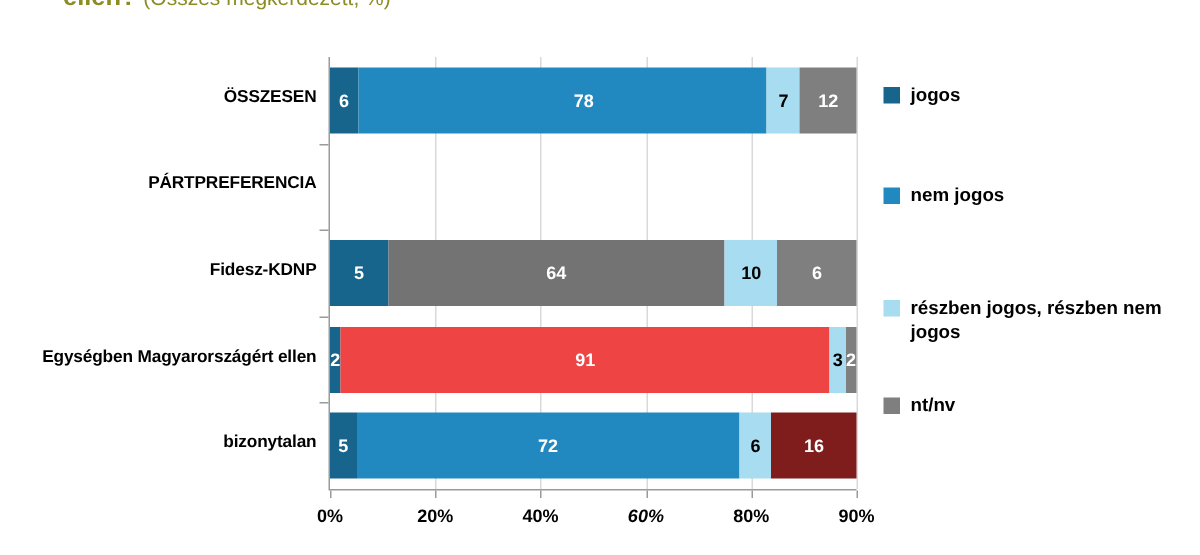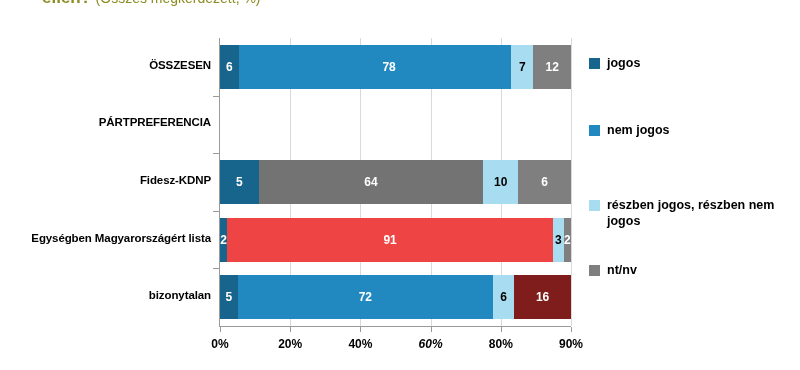--- a/index.html
+++ b/index.html
@@ -224,21 +224,21 @@
         </div>
         <div class="seg" style="width: 10%; background: rgb(168, 220, 240);">
           <span class="seg-label" style="color: rgb(0, 0, 0);">10</span>
         </div>
         <div class="seg" style="width: 15%; background: rgb(127, 127, 127);">
           <span class="seg-label" style="color: rgb(255, 255, 255);">6</span>
         </div>
       </div>
     </div>
     <div class="cat-row">
-      <div class="cat-label" style="top: 231.6px;">Egységben Magyarországért lista</div>
+      <div class="cat-label" style="top: 231.6px;">Egységben Magyarországért ellen</div>
       <div class="bar" style="top: 217.6px; width: 351px; height: 44px;">
         <div class="seg" style="width: 2.04082%; background: rgb(23, 101, 140);">
           <span class="seg-label" style="color: rgb(255, 255, 255);">2</span>
         </div>
         <div class="seg" style="width: 92.8571%; background: #ef4444;">
           <span class="seg-label" style="color: rgb(255, 255, 255);">91</span>
         </div>
         <div class="seg" style="width: 3.06122%; background: rgb(168, 220, 240);">
           <span class="seg-label" style="color: rgb(0, 0, 0);">3</span>
         </div>

